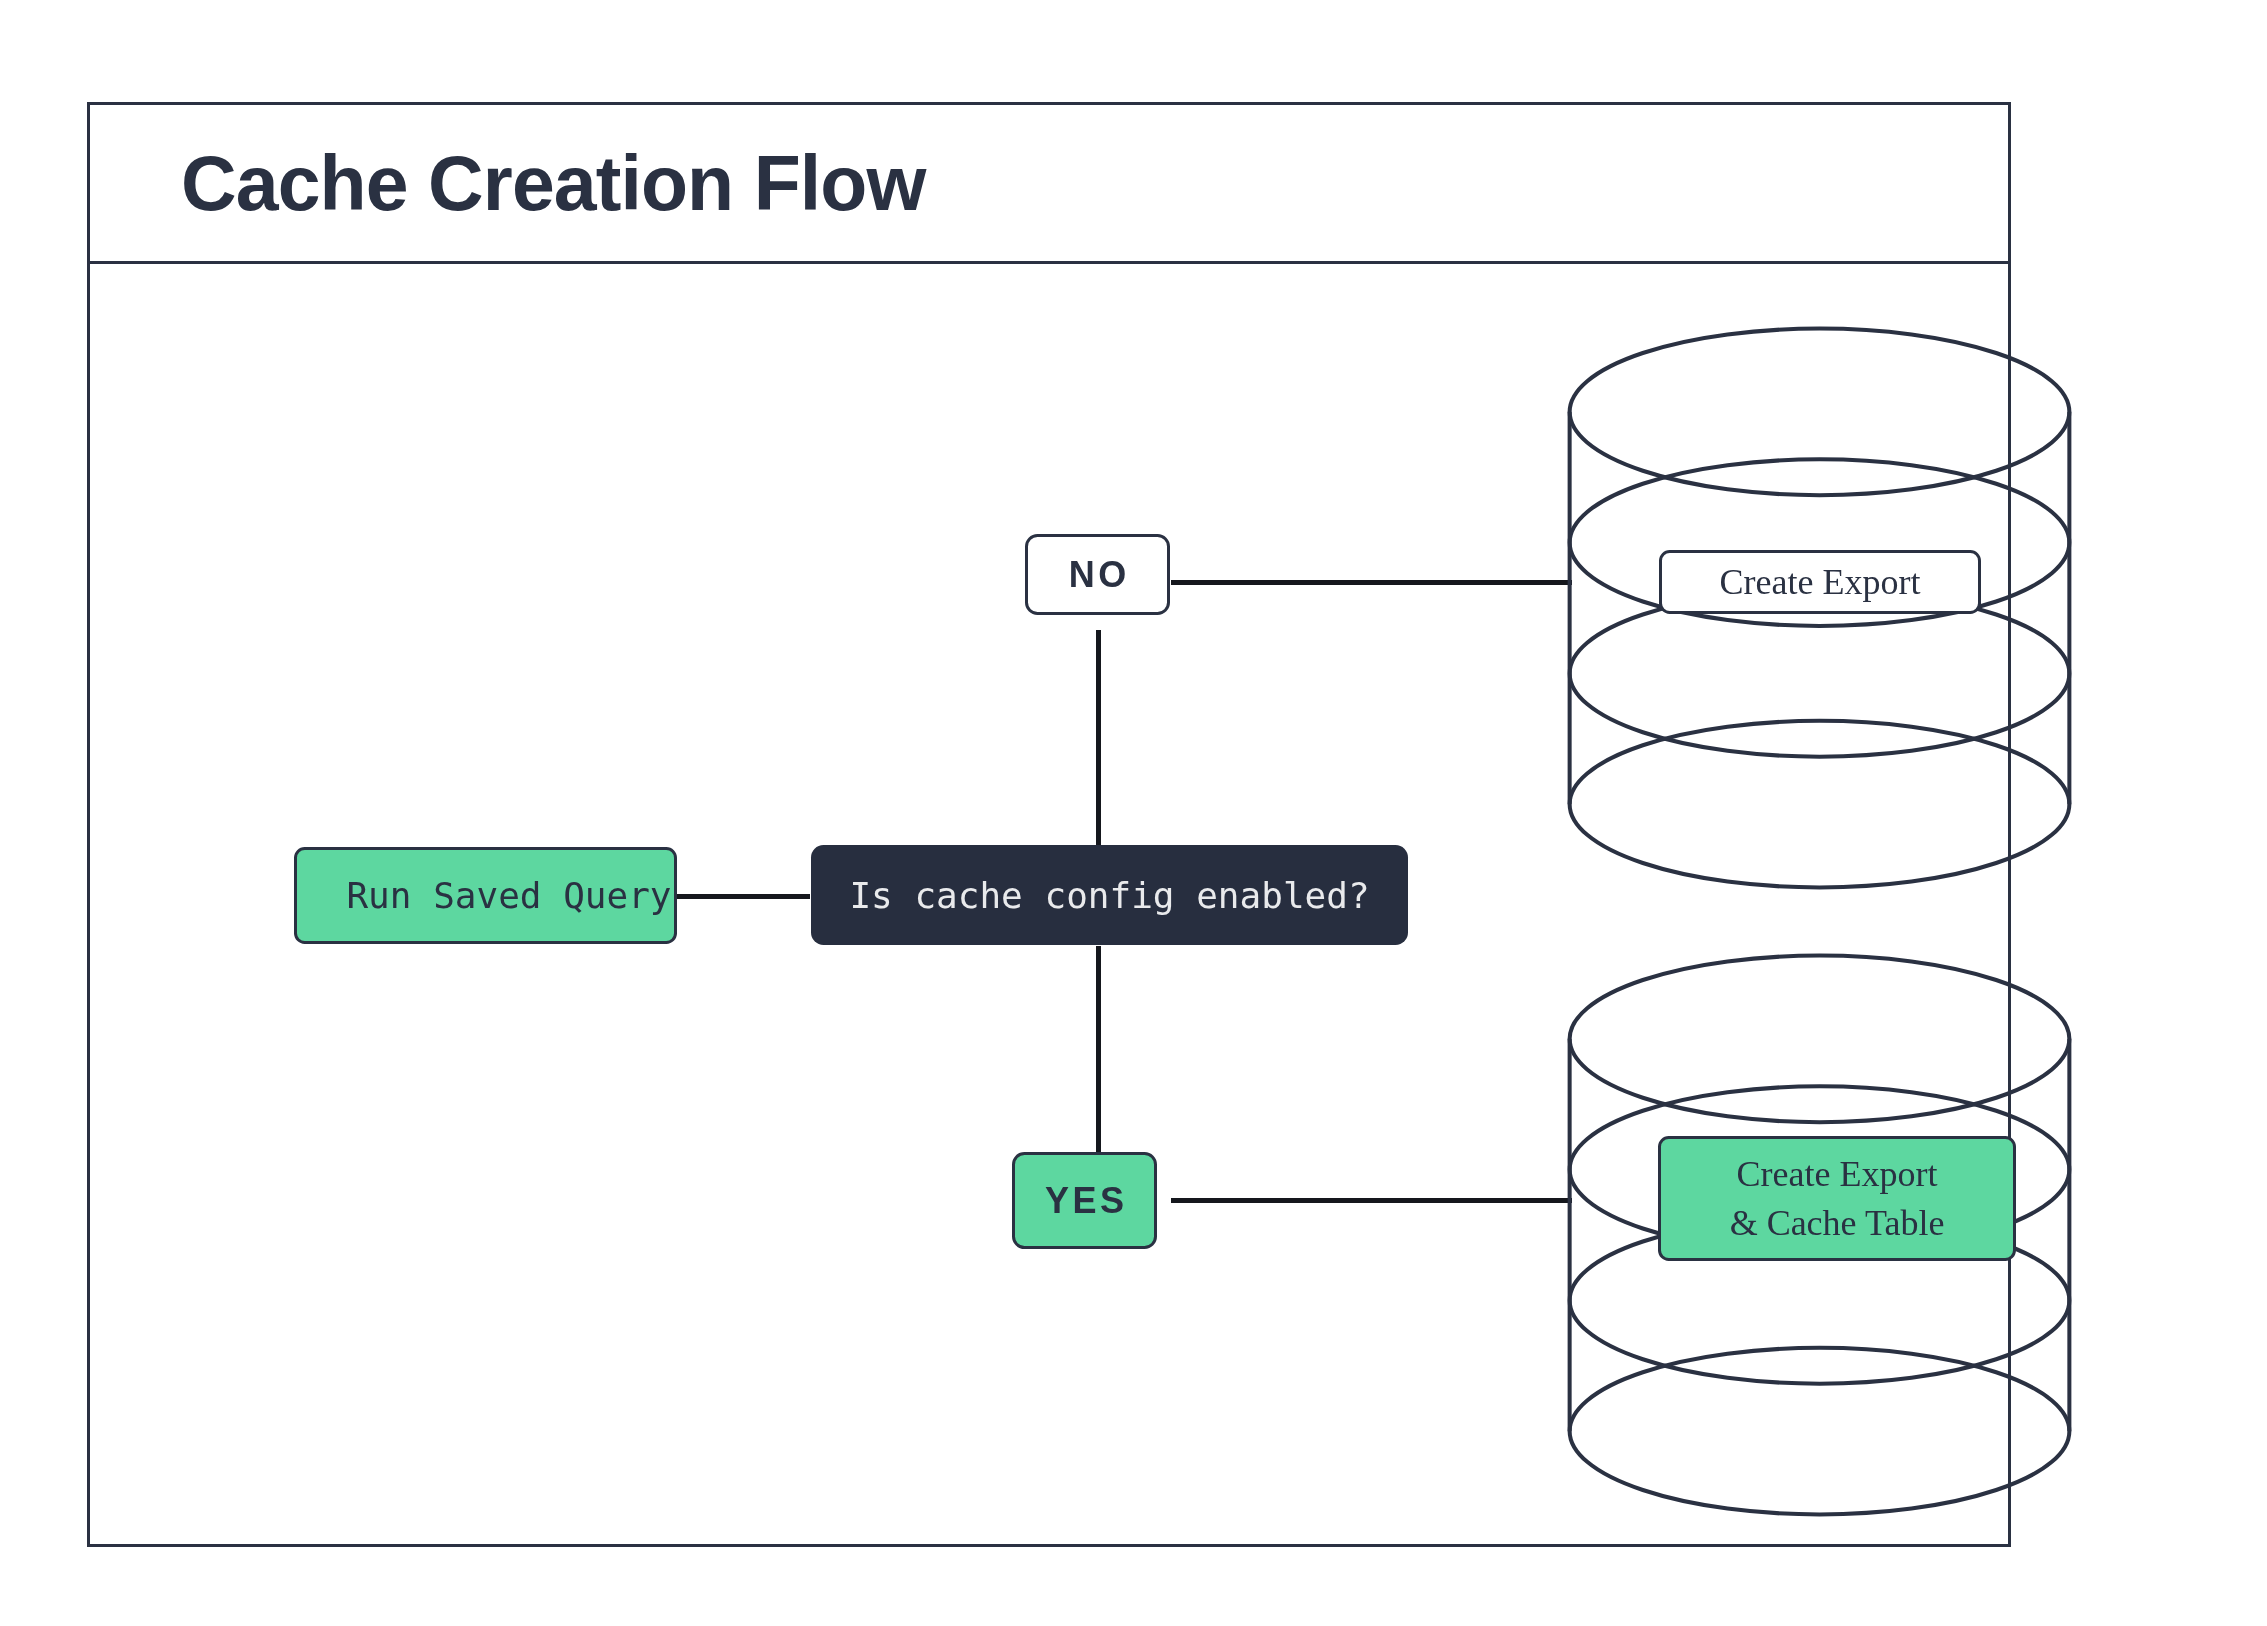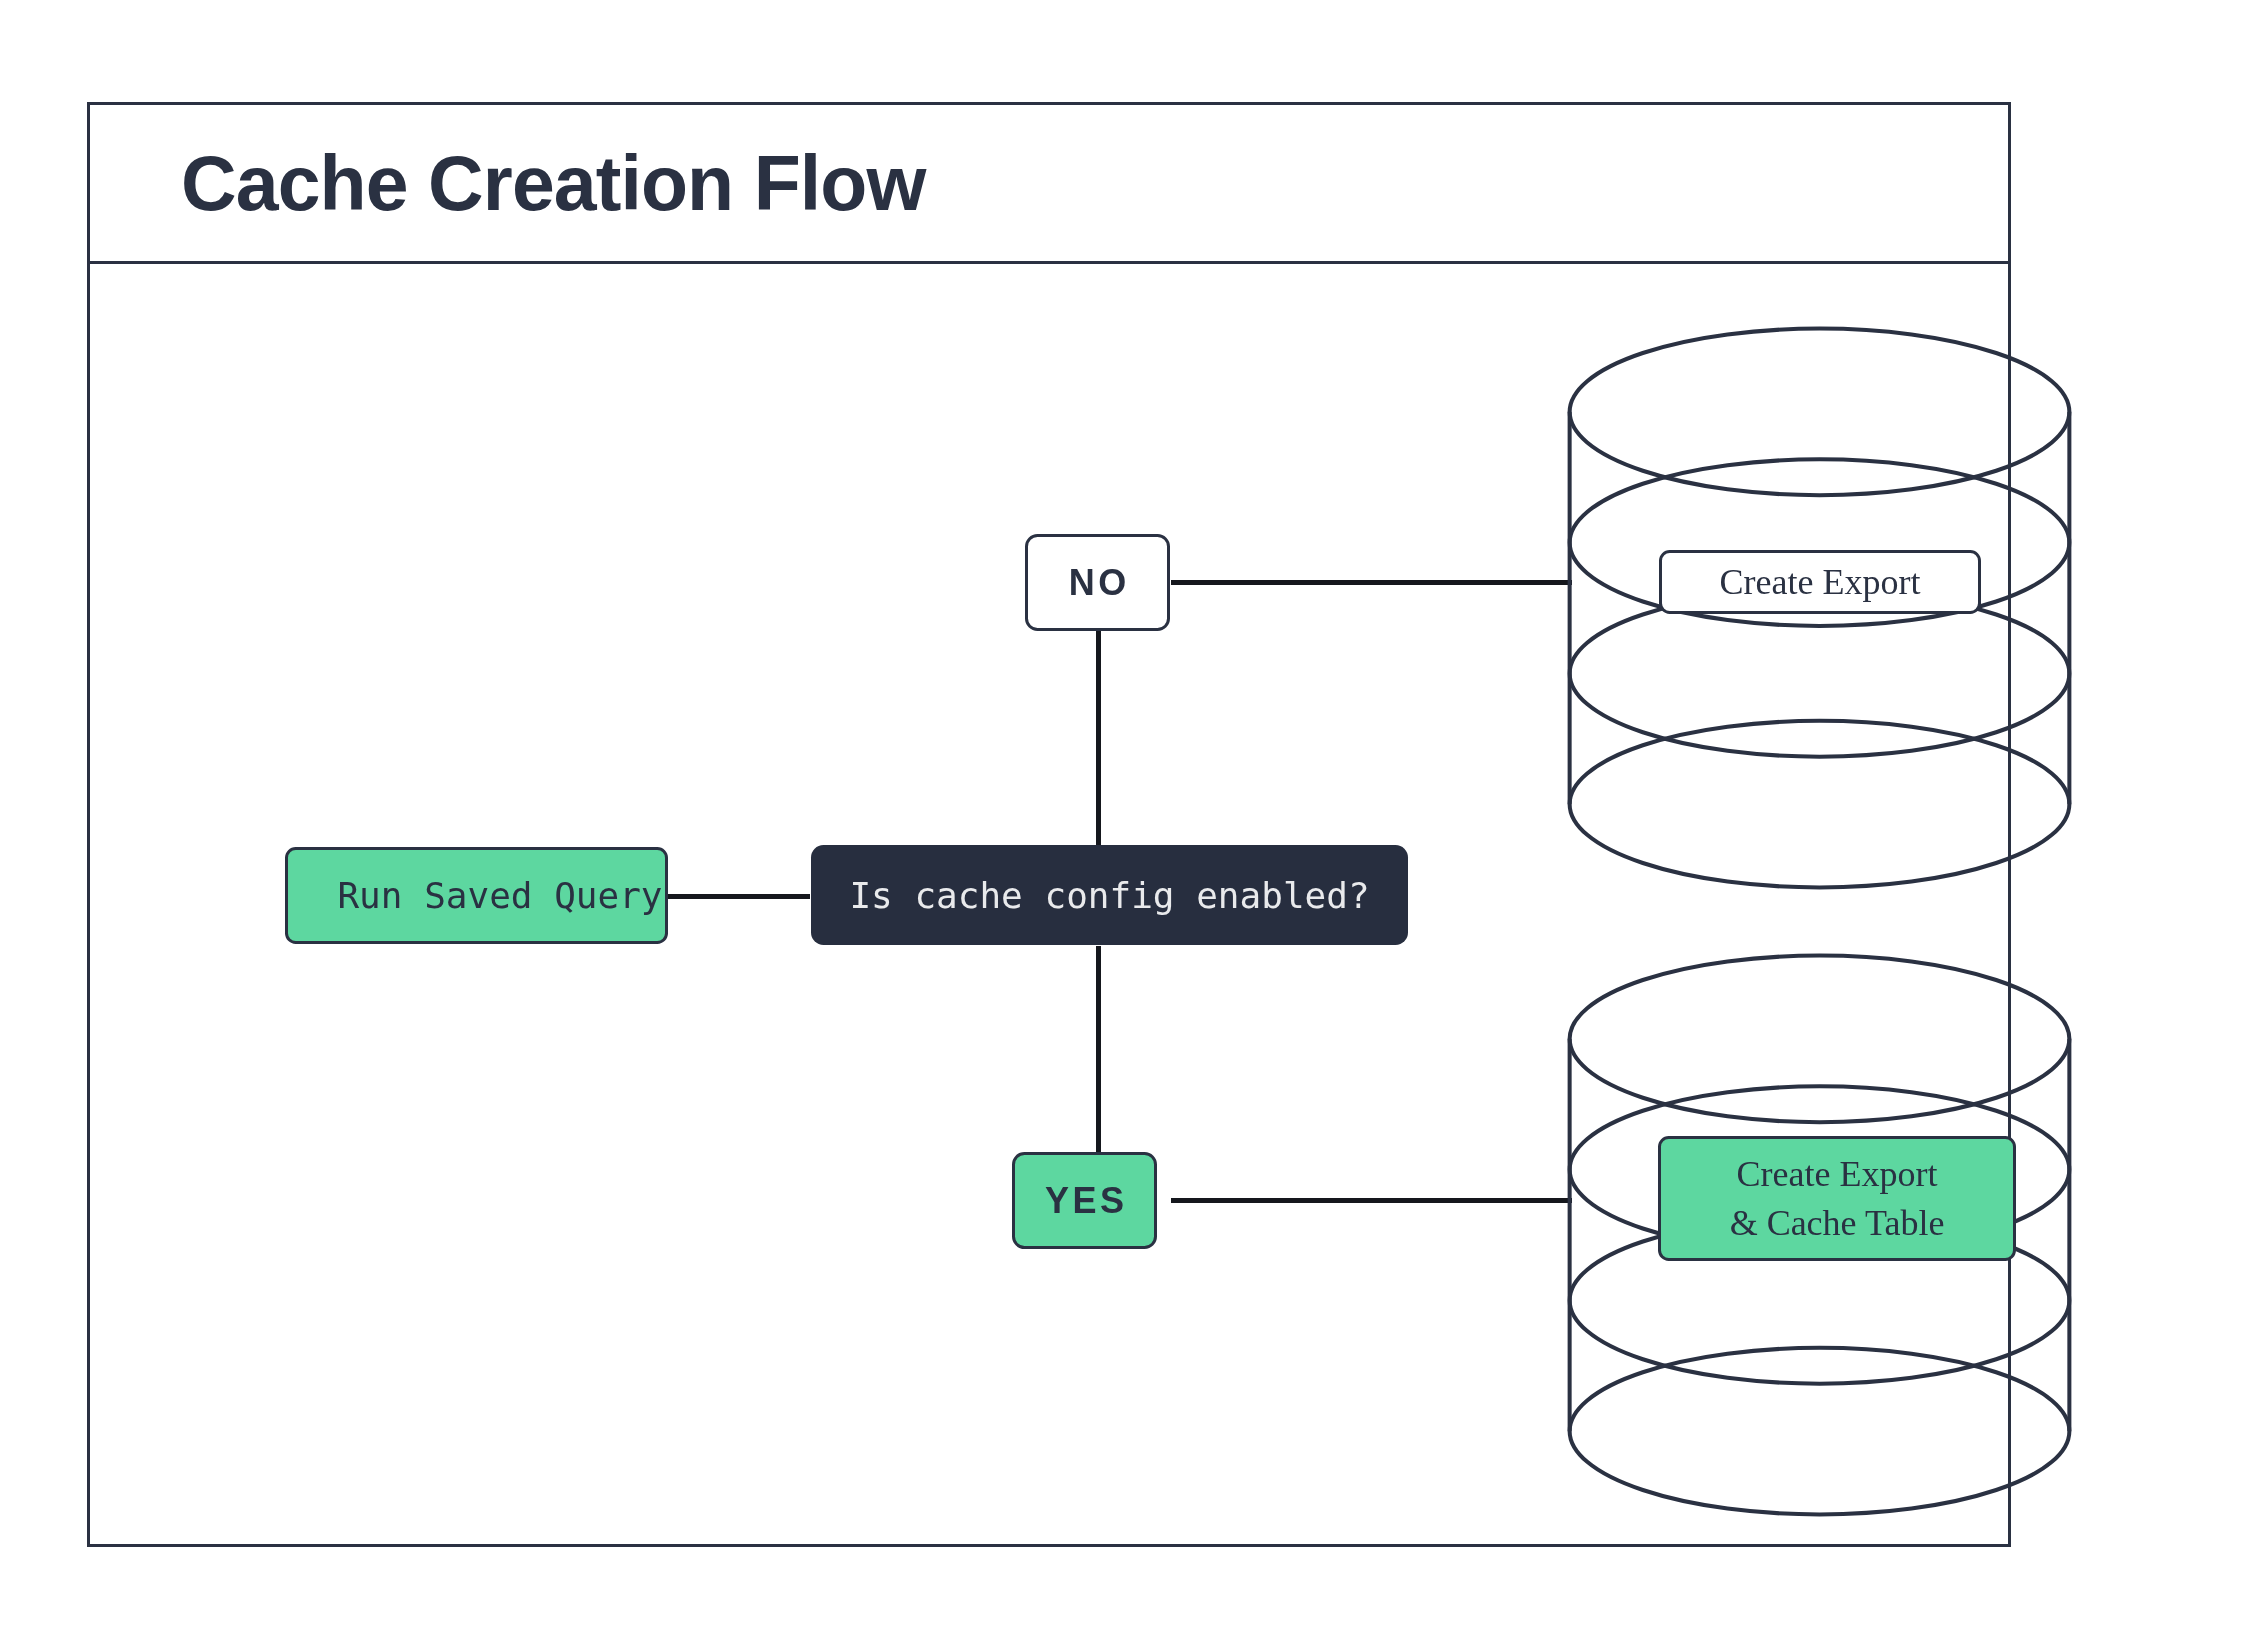--- a/index.html
+++ b/index.html
@@ -90,29 +90,29 @@
 
   <svg class="cylinder" style="left:1566px;top:952px;" width="507" height="566" viewBox="0 0 566 632">
     <line x1="4" y1="97" x2="4" y2="535"></line>
     <line x1="562" y1="97" x2="562" y2="535"></line>
     <ellipse cx="283" cy="97" rx="279" ry="93"></ellipse>
     <ellipse cx="283" cy="243" rx="279" ry="93"></ellipse>
     <ellipse cx="283" cy="389" rx="279" ry="93"></ellipse>
     <ellipse cx="283" cy="535" rx="279" ry="93"></ellipse>
   </svg>
 
-  <div class="node node-process" style="left:285px;top:847px;width:383px;height:97px;padding-left:47px;">
+  <div class="node node-process" style="left:294px;top:847px;width:383px;height:97px;padding-left:47px;">
     <span>Run Saved Query</span>
   </div>
 
   <div class="node node-decision" style="left:811px;top:845px;width:597px;height:100px;">
     <span>Is cache config enabled?</span>
   </div>
 
-  <div class="node node-branch branch-no" style="left:1025px;top:534px;width:145px;height:97px;">
+  <div class="node node-branch branch-no" style="left:1025px;top:534px;width:145px;height:81px;">
     <span>NO</span>
   </div>
 
   <div class="node node-branch branch-yes" style="left:1012px;top:1152px;width:145px;height:97px;">
     <span>YES</span>
   </div>
 
   <div class="node db-label" style="left:1659px;top:550px;width:322px;height:64px;">
     <span>Create Export</span>
   </div>

